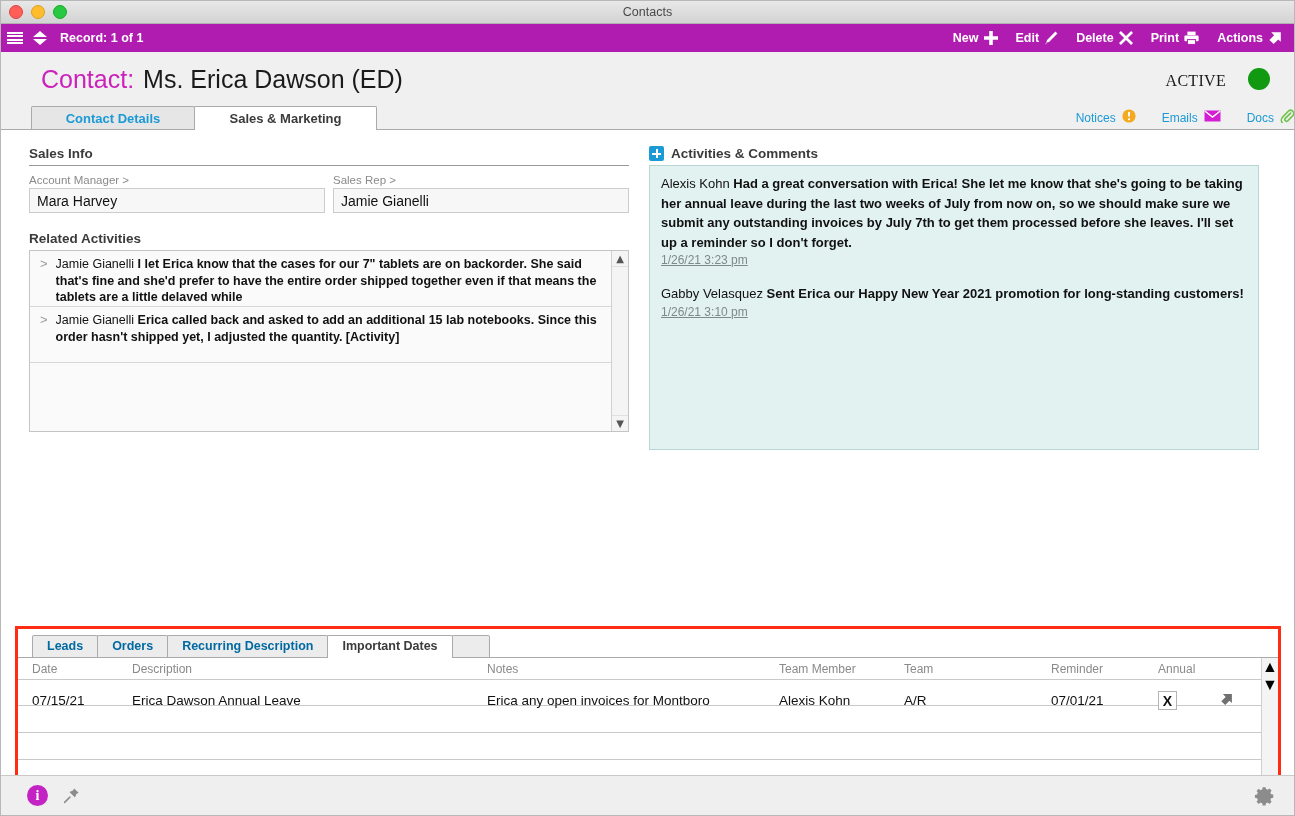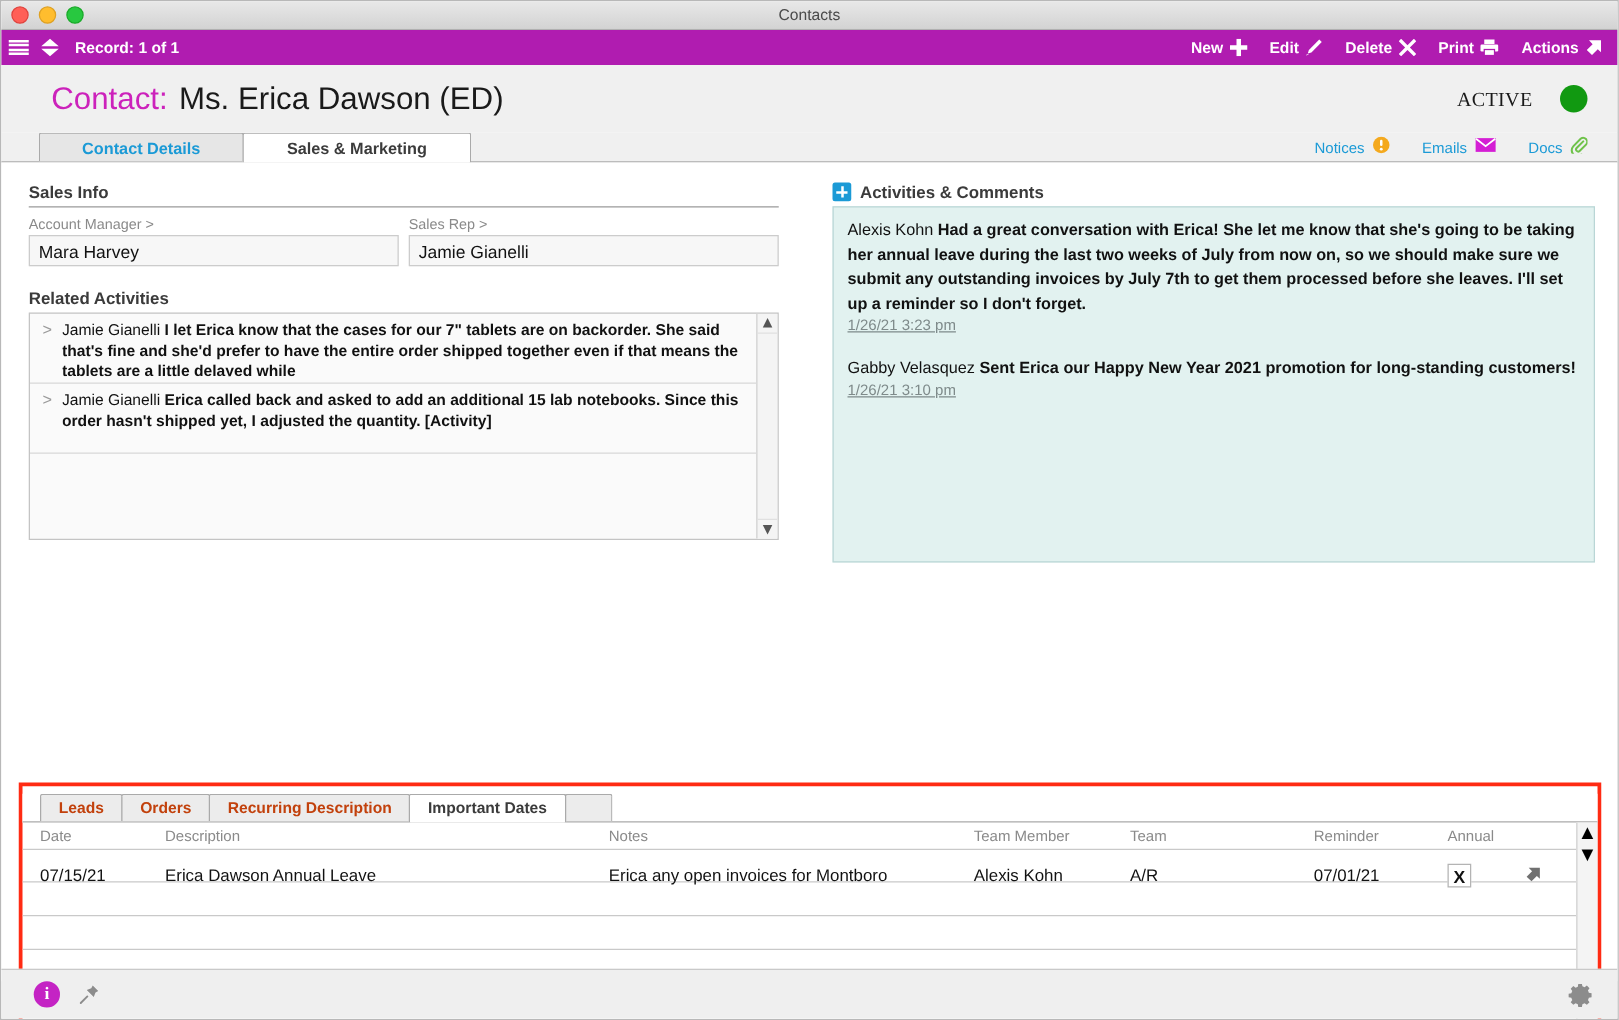--- a/index.html
+++ b/index.html
@@ -212,21 +212,20 @@
     height: 24px;
     line-height: 23px;
   }
   .tab-w1 { width: 164px; }
   .tab-w2 { width: 183px; }
   .tabstrip-right {
     margin-left: auto;
     display: flex;
     align-items: center;
     gap: 26px;
-    padding-right: 24px;
     padding-bottom: 3px;
   }
   .link-item {
     display: flex;
     align-items: center;
     gap: 6px;
     font-size: 12px;
     color: #1b9ad6;
     cursor: pointer;
     white-space: nowrap;
@@ -234,22 +233,21 @@
 
   
   .body-area {
     position: relative;
     background: #ffffff;
     height: 655px;
   }
   .cols {
     display: flex;
     padding: 16px 24px 0 28px;
-    gap: 43px;
-    justify-content: center;
+    gap: 20px;
   }
   .col-left  { width: 600px; flex: 0 0 600px; }
   .col-right { width: 610px; flex: 0 0 610px; }
 
   .section-title {
     font-size: 13.5px;
     font-weight: bold;
     color: #3b3b3b;
     margin: 0 0 4px 0;
   }
@@ -430,21 +428,21 @@
     border-bottom: 1px solid #aaaaaa;
     background: #ffffff;
     margin-top: 6px;
   }
   .bp-tab {
     height: 22px;
     line-height: 21px;
     padding: 0 14px;
     font-size: 12.5px;
     font-weight: bold;
-    color: #c2410c;
+    color: #0369a1;
     background: #ececec;
     border: 1px solid #aaaaaa;
     border-bottom: none;
     margin-right: -1px;
     cursor: pointer;
     box-sizing: border-box;
     white-space: nowrap;
     border-radius: 2px 2px 0 0;
   }
   .bp-tab.active {

